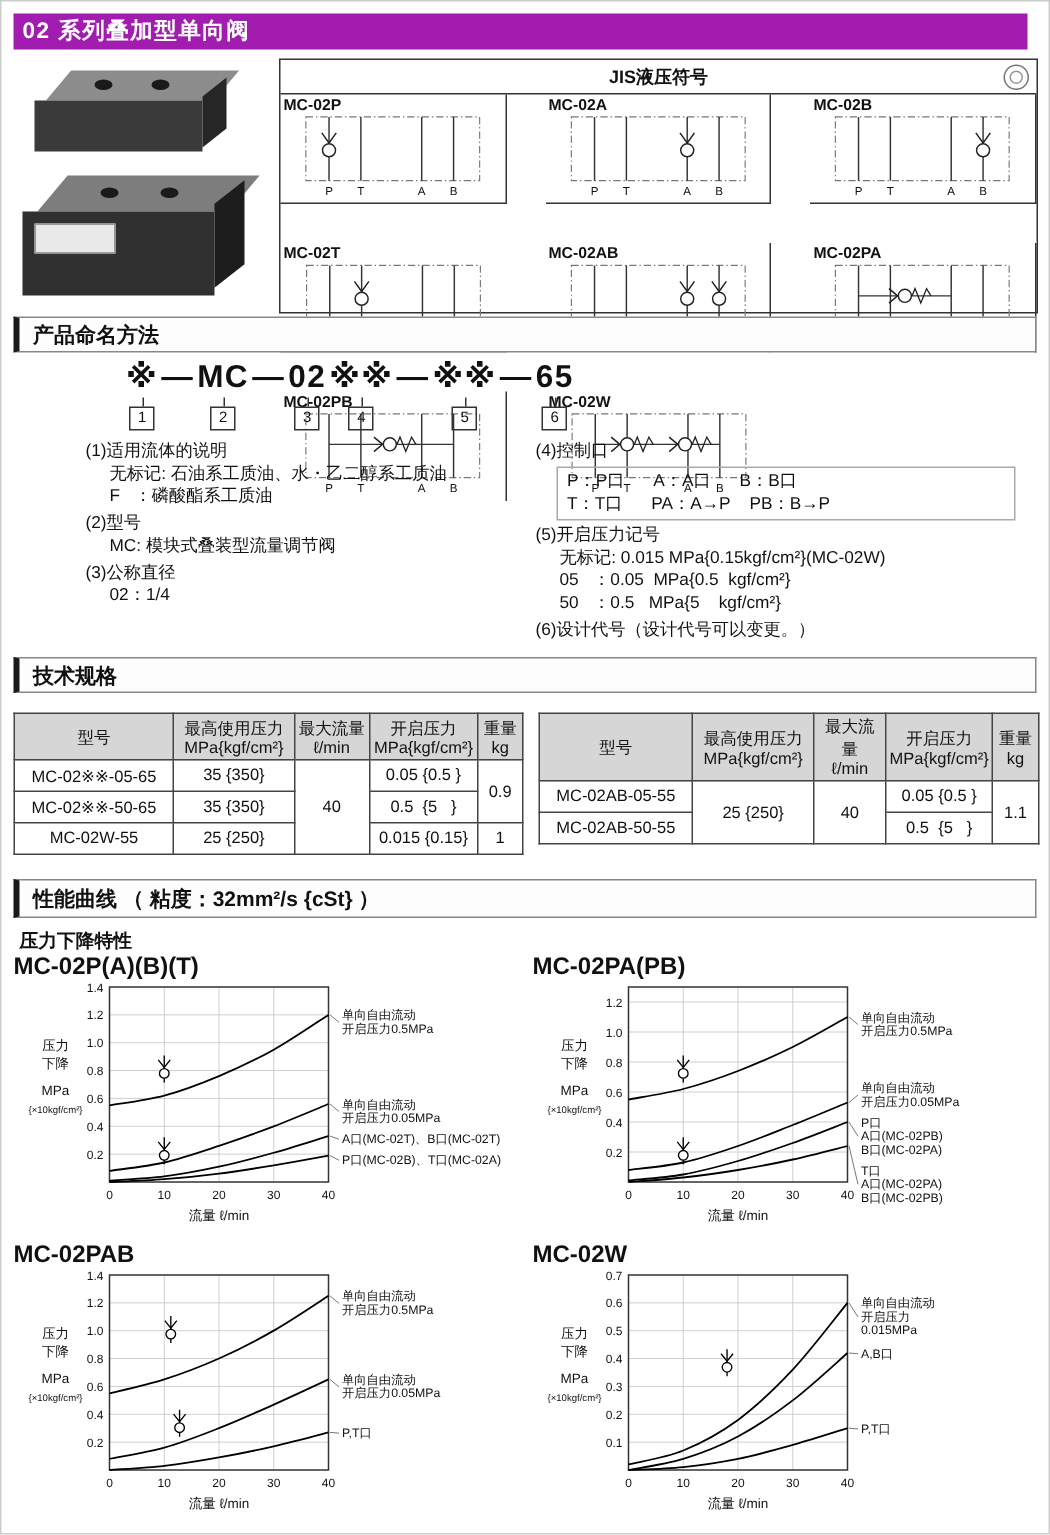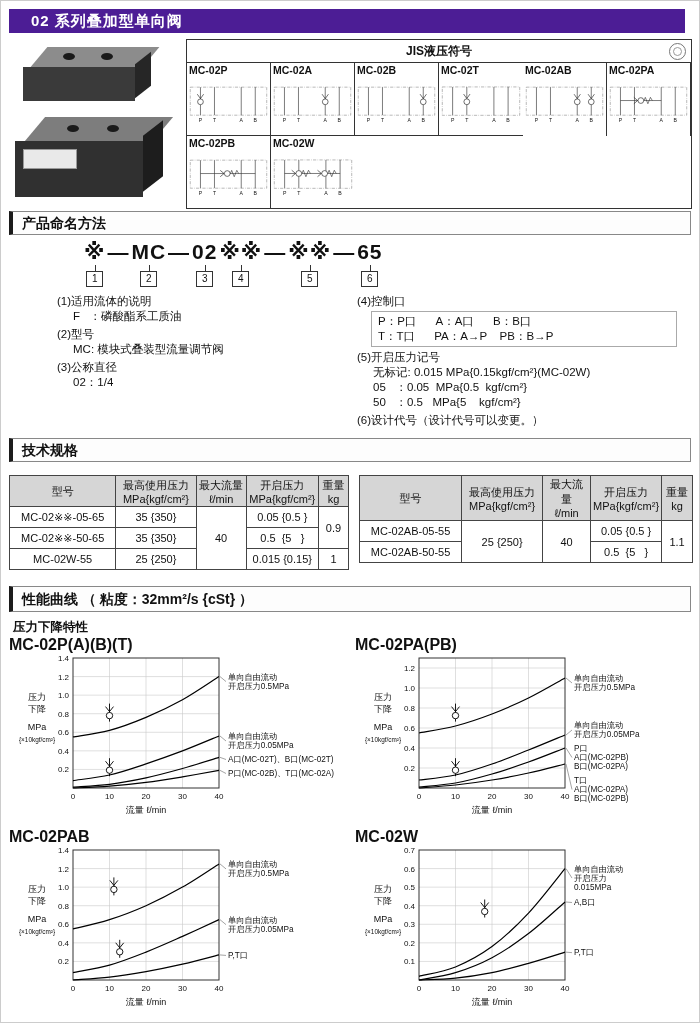--- a/index.html
+++ b/index.html
@@ -1,42 +1,42 @@
 <!DOCTYPE html>
 <html><head>
 <meta charset="utf-8">
 <style>
   html,body{margin:0;padding:0;}
   body{width:700px;height:1023px;background:#fff;color:#111;
        font-family:"Liberation Sans","DejaVu Sans",sans-serif;position:relative;overflow:hidden;}
   .page{position:absolute;inset:0;border:1px solid #ccc;}
 
   
-  .title-bar{position:absolute;top:8px;left:8px;width:676px;height:24px;background:#4c1d95;color:#fff;
-             font-size:15px;font-weight:bold;line-height:24px;padding-left:22px;box-sizing:border-box;letter-spacing:1px;}
+  .title-bar{position:absolute;top:8px;left:8px;width:676px;height:24px;background:#a21caf;color:#fff;
+             font-size:15px;font-weight:bold;line-height:24px;padding-left:6px;box-sizing:border-box;letter-spacing:1px;}
 
   
   .sec1{position:absolute;top:38px;left:8px;width:684px;height:170px;}
   .photos{position:absolute;left:0;top:0;width:172px;height:170px;}
   .photo1{position:absolute;top:8px;left:14px;width:134px;height:60px;}
   .photo1 .top{position:absolute;left:16px;top:0;width:112px;height:20px;background:#8c8c8c;transform:skewX(-40deg);}
   .photo1 .front{position:absolute;left:0;top:20px;width:112px;height:34px;background:#3a3a3a;}
   .photo1 .side{position:absolute;left:112px;top:11px;width:16px;height:34px;background:#262626;transform:skewY(-38deg);}
   .photo2{position:absolute;top:78px;left:6px;width:160px;height:88px;}
   .photo2 .top{position:absolute;left:20px;top:0;width:128px;height:24px;background:#7d7d7d;transform:skewX(-40deg);}
   .photo2 .front{position:absolute;left:0;top:24px;width:128px;height:56px;background:#303030;}
   .photo2 .side{position:absolute;left:128px;top:11px;width:20px;height:56px;background:#1d1d1d;transform:skewY(-38deg);}
   .photo2 .sticker{position:absolute;left:8px;top:32px;width:52px;height:18px;background:#e9e9e9;border:1px solid #999;}
   .port-hole{position:absolute;width:12px;height:7px;border-radius:50%;background:#1a1a1a;}
 
   .jis{position:absolute;left:177px;top:0;width:506px;height:170px;border:1px solid #333;box-sizing:border-box;background:#fff;}
   .jis-header{height:22px;border-bottom:1px solid #333;text-align:center;font-size:12px;font-weight:bold;line-height:22px;position:relative;}
   .jis-seal{position:absolute;right:5px;top:3px;width:15px;height:15px;border:1.5px solid #777;border-radius:50%;}
   .jis-seal::after{content:"";position:absolute;inset:3px;border:1px solid #999;border-radius:50%;}
-  .jis-grid{display:grid;grid-template-columns:repeat(6,1fr);}
+  .jis-grid{display:grid;grid-template-columns:repeat(3,1fr);gap:26px;}
   .jis-cell{height:73px;border-right:1px solid #333;border-bottom:1px solid #333;box-sizing:border-box;padding:1px 2px;position:relative;}
   .jis-cell:nth-child(4n){border-right:none;}
   .jis-cell:nth-child(n+5){border-bottom:none;}
   .jis-model{font-size:10.5px;font-weight:bold;height:13px;}
 
   
   .sec-header{position:absolute;left:8px;width:682px;height:24px;border:1px solid #888;border-left:4px solid #1a1a1a;
               background:#fdfdfd;font-size:14px;font-weight:bold;line-height:23px;padding-left:9px;box-sizing:border-box;}
   #hdr-naming{top:210px;}
   #hdr-specs{top:437px;}
@@ -261,20 +261,21 @@
       <div class="seg">
         <div class="seg-text">—</div>
       </div>
       <div class="seg">
         <div class="seg-text">65</div>
         <div class="seg-box">6</div>
       </div>
     </div>
   <div class="exp" id="exp-left">
       <div class="exp-head">(1)适用流体的说明</div>
+      <div class="exp-line">无标记: 石油系工质油、水・乙二醇系工质油</div>
       <div class="exp-line">F   ：磷酸酯系工质油</div>
       <div class="exp-head">(2)型号</div>
       <div class="exp-line">MC: 模块式叠装型流量调节阀</div>
       <div class="exp-head">(3)公称直径</div>
       <div class="exp-line">02：1/4</div>
     </div>
   <div class="exp" id="exp-right">
       <div class="exp-head">(4)控制口</div>
       <div class="exp-box">
         <div class="exp-line">P：P口      A：A口      B：B口</div>

